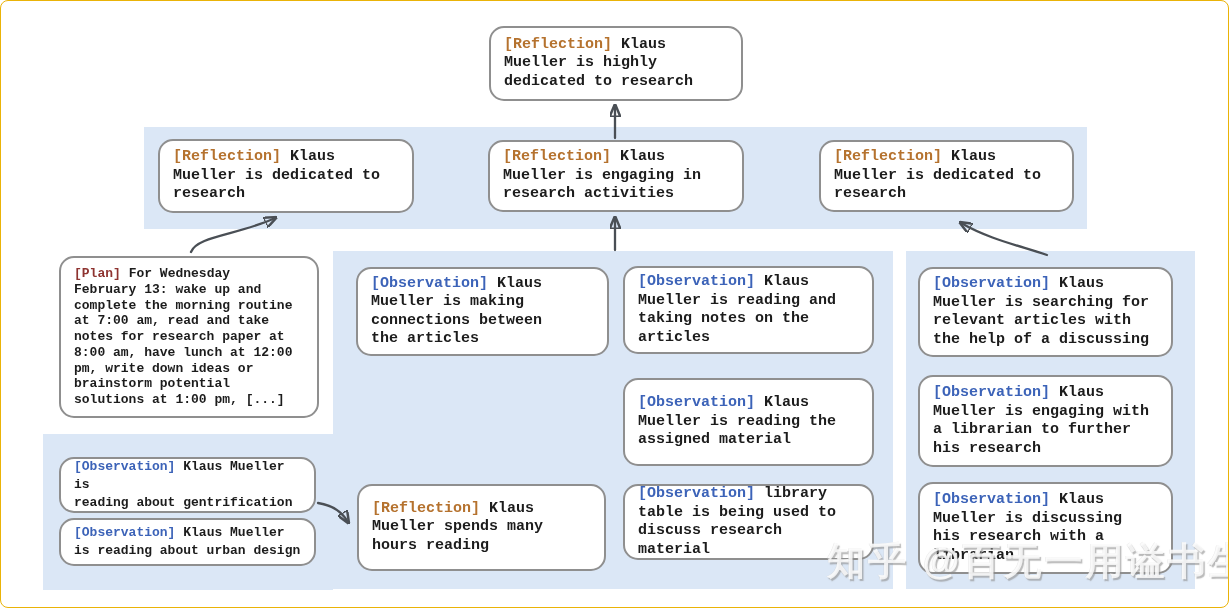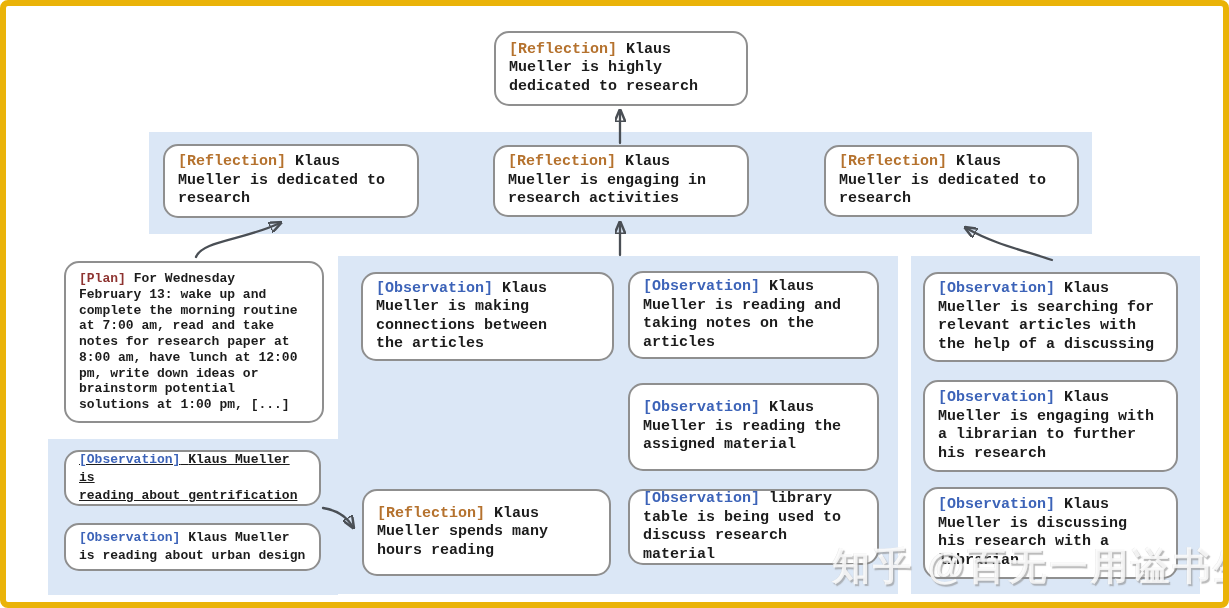--- a/index.html
+++ b/index.html
@@ -1,18 +1,18 @@
 <!DOCTYPE html>
 <html><head>
 <meta charset="utf-8">
 <style>
   html,body{margin:0;padding:0;background:#fff;}
   #canvas{
     position:relative; width:1229px; height:608px; box-sizing:border-box;
-    background:#ffffff; border:6px solid #eab308; border-radius:8px;
+    background:#ffffff; border:1px solid #eab308; border-radius:8px;
     overflow:hidden; font-family:"Liberation Mono","DejaVu Sans Mono",monospace;
   }
   .band{ position:absolute; background:#dbe7f6; z-index:1; }
   .card{
     position:absolute; background:#ffffff; border:2.5px solid #8f8f8f;
     border-radius:15px; box-sizing:border-box; z-index:2;
     display:flex; align-items:center; padding:4px 13px;
     font-weight:bold; color:#1c1c1c; font-size:15px; line-height:18.5px;
   }
   .card .body{ width:100%; }
@@ -70,21 +70,21 @@
 February 13: wake up and
 complete the morning routine
 at 7:00 am, read and take
 notes for research paper at
 8:00 am, have lunch at 12:00
 pm, write down ideas or
 brainstorm potential
 solutions at 1:00 pm, [...]</span></div>
   </div>
 
-  <div class="card fs-obsl" style="left:58px; top:444px; width:257px; height:56px;text-decoration:underline;">
+  <div class="card fs-obsl" style="left:58px; top:456px; width:257px; height:56px;">
     <div class="body"><span class="tag t-observation">[Observation]</span> <span class="rest">Klaus Mueller is
 reading about gentrification</span></div>
   </div>
   <div class="card fs-obsl" style="left:58px; top:517px; width:257px; height:48px;">
     <div class="body"><span class="tag t-observation">[Observation]</span> <span class="rest">Klaus Mueller
 is reading about urban design</span></div>
   </div>
 
   <div class="card" style="left:355px; top:266px; width:253px; height:89px;">
     <div class="body"><span class="tag t-observation">[Observation]</span> <span class="rest">Klaus

